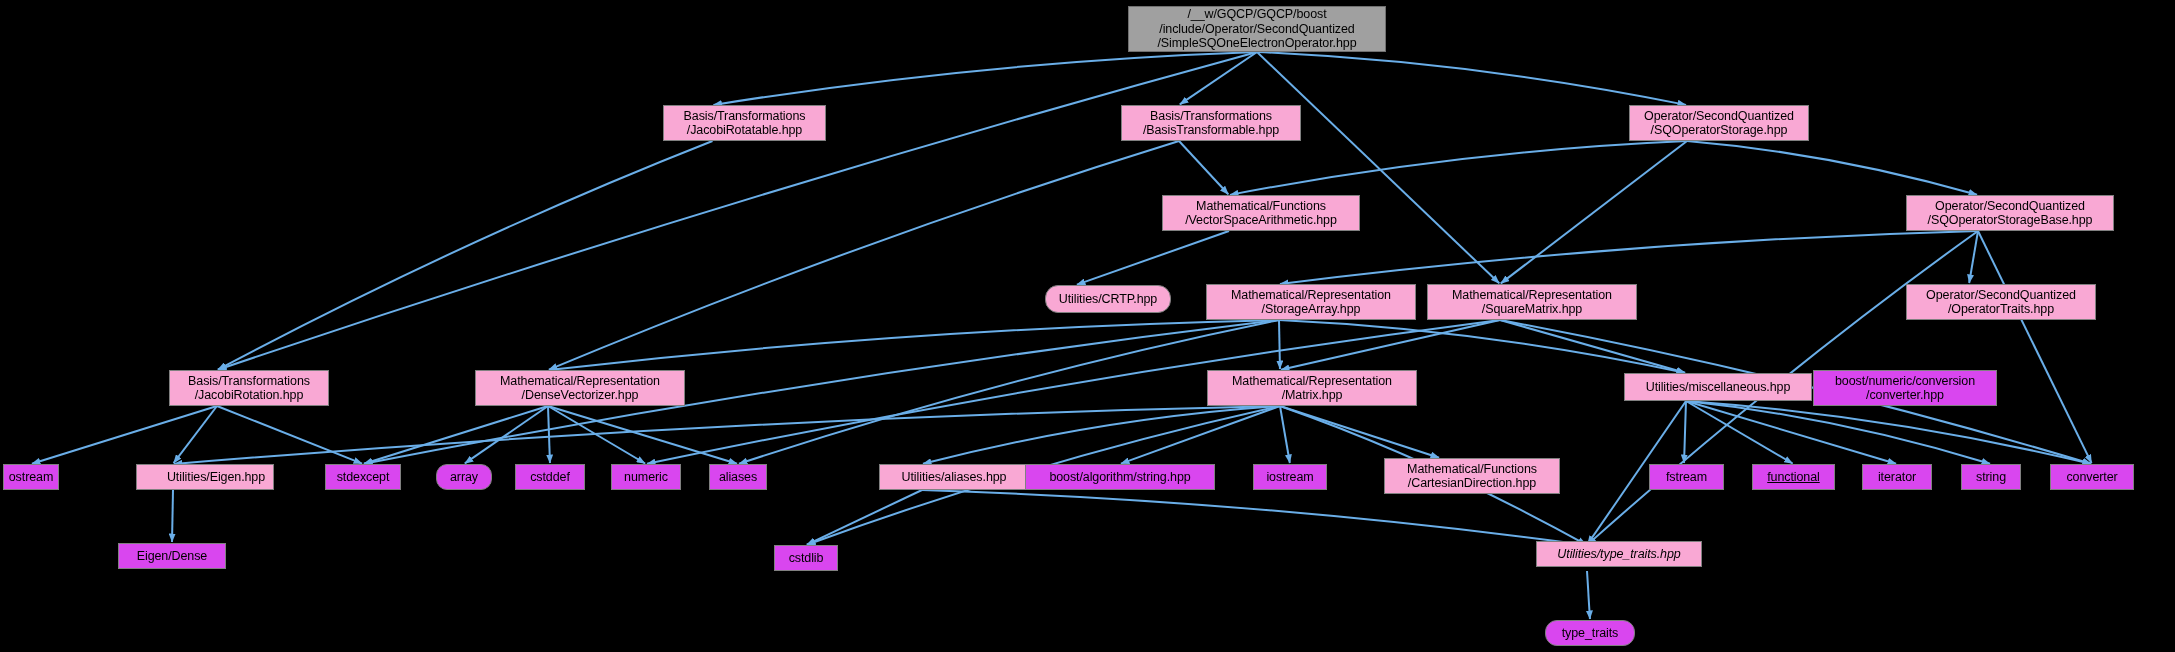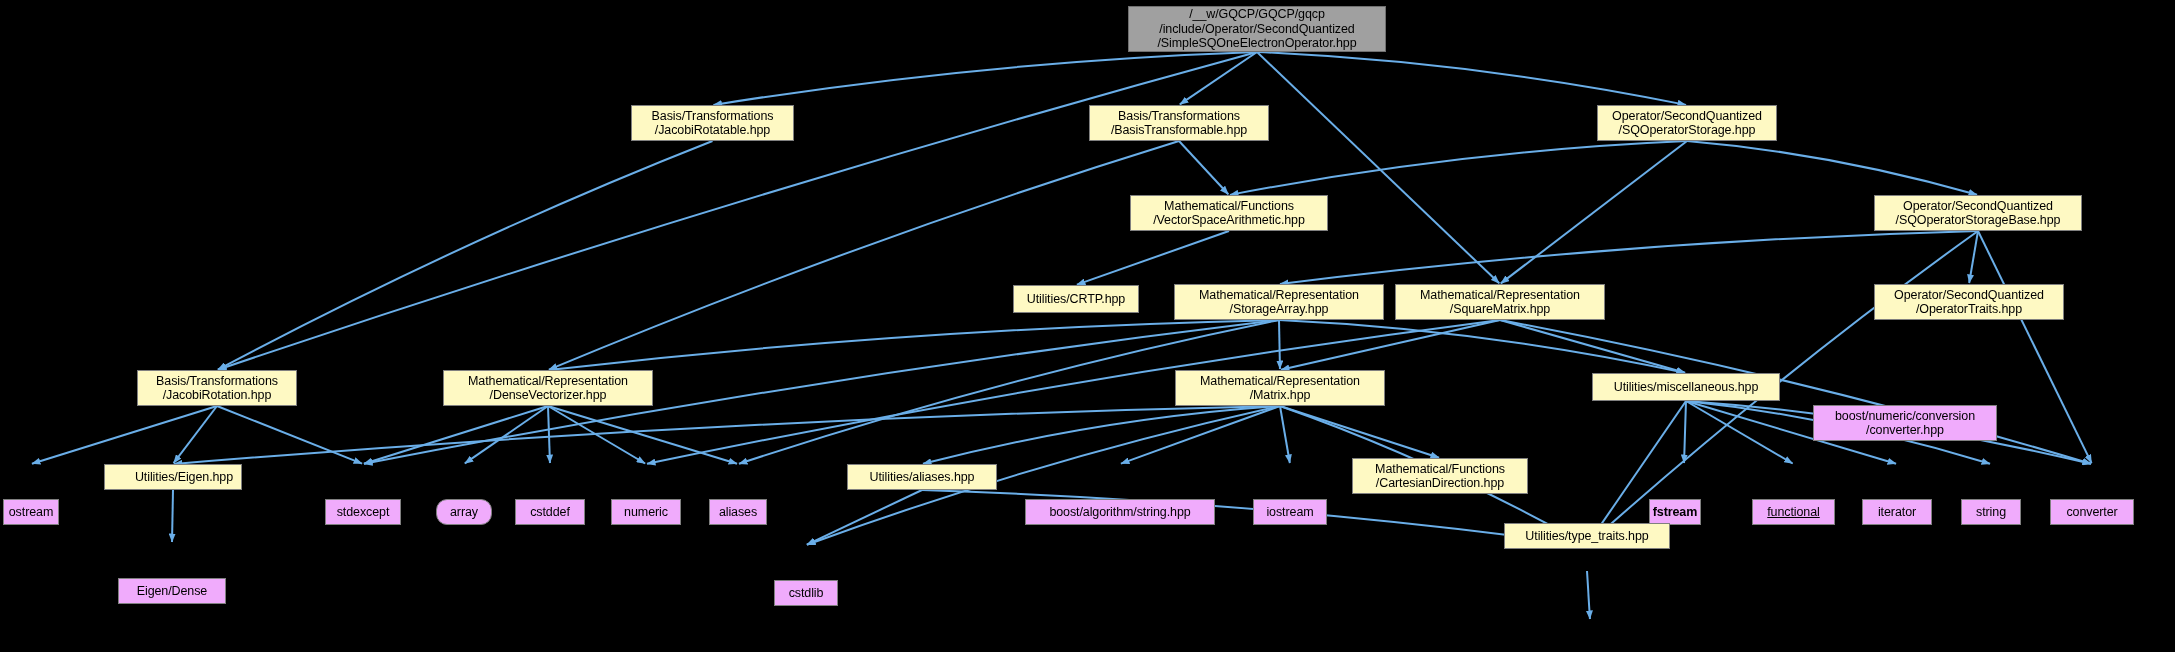--- a/index.html
+++ b/index.html
@@ -29,22 +29,22 @@
     display: flex;
     align-items: center;
     justify-content: center;
     text-align: center;
     color: #000000;
     font-size: 12.5px;
     line-height: 14.5px;
     white-space: pre;
     letter-spacing: -0.1px;
   }
-  .node.fill-white { background: #fef9c3; }
-  .node.fill-grey  { background: #f0abfc; margin-top: 35px; }
+  .node.fill-white { background: #f9a8d4; margin-left: 32px; }
+  .node.fill-grey  { background: #d946ef; }
   .node.root {
     background: #a0a0a0;
     border: 1px solid #707070;
   }
 </style>
 </head>
 <body>
 
 <div id="graph-root">
   <svg id="edges" viewBox="0 0 2175 652" xmlns="http://www.w3.org/2000/svg">
@@ -101,36 +101,36 @@
         <path d="M 1686 401 Q 1888.5059130483205 415.4233313350842 2091.011826096641 463.8466626701684" marker-end="url(#arrow)"></path>
         <path d="M 1686 401 Q 1636.7832644114435 472.5879790379003 1587.566528822887 544.1759580758006" marker-end="url(#arrow)"></path>
         <path d="M 173 490 Q 172.5094322834738 516.0000889758883 172.01886456694763 542.0001779517764" marker-end="url(#arrow)"></path>
         <path d="M 922 490 Q 864.4517895838158 517.2857894214667 806.9035791676315 544.5715788429334" marker-end="url(#arrow)"></path>
         <path d="M 922 490 Q 1254.0017013786874 500.4587873320719 1586.0034027573745 544.9175746641438" marker-end="url(#arrow)"></path>
         <path d="M 1587 571 Q 1588.4694449683602 595.0009344832174 1589.9388899367204 619.0018689664348" marker-end="url(#arrow)"></path>
       </g>
   </svg>
 
   <div id="node-layer">
-      <div class="node root" id="node-root" style="left: 1128px; top: 6px; width: 258px; height: 46px;">/__w/GQCP/GQCP/gqcp
+      <div class="node root" id="node-root" style="left: 1128px; top: 6px; width: 258px; height: 46px;">/__w/GQCP/GQCP/boost
 /include/Operator/SecondQuantized
 /SimpleSQOneElectronOperator.hpp</div>
       <div class="node fill-white" id="node-jacobirotatable" style="left: 631px; top: 105px; width: 163px; height: 36px;">Basis/Transformations
 /JacobiRotatable.hpp</div>
       <div class="node fill-white" id="node-basistransformable" style="left: 1089px; top: 105px; width: 180px; height: 36px;">Basis/Transformations
 /BasisTransformable.hpp</div>
       <div class="node fill-white" id="node-sqoperatorstorage" style="left: 1597px; top: 105px; width: 180px; height: 36px;">Operator/SecondQuantized
 /SQOperatorStorage.hpp</div>
       <div class="node fill-white" id="node-sqoperatorstoragebase" style="left: 1874px; top: 195px; width: 208px; height: 36px;">Operator/SecondQuantized
 /SQOperatorStorageBase.hpp</div>
       <div class="node fill-white" id="node-vectorspacearithmetic" style="left: 1130px; top: 195px; width: 198px; height: 36px;">Mathematical/Functions
 /VectorSpaceArithmetic.hpp</div>
       <div class="node fill-white" id="node-operatortraits" style="left: 1874px; top: 284px; width: 190px; height: 36px;">Operator/SecondQuantized
 /OperatorTraits.hpp</div>
-      <div class="node fill-white" id="node-crtp" style="left: 1013px; top: 285px; width: 126px; height: 28px;">Utilities/CRTP.hpp</div>
+      <div class="node fill-white" id="node-crtp" style="left: 1013px; top: 285px; width: 126px; height: 28px; border-radius: 13px;">Utilities/CRTP.hpp</div>
       <div class="node fill-white" id="node-storagearray" style="left: 1174px; top: 284px; width: 210px; height: 36px;">Mathematical/Representation
 /StorageArray.hpp</div>
       <div class="node fill-white" id="node-squarematrix" style="left: 1395px; top: 284px; width: 210px; height: 36px;">Mathematical/Representation
 /SquareMatrix.hpp</div>
       <div class="node fill-white" id="node-jacobirotation" style="left: 137px; top: 370px; width: 160px; height: 36px;">Basis/Transformations
 /JacobiRotation.hpp</div>
       <div class="node fill-white" id="node-densevectorizer" style="left: 443px; top: 370px; width: 210px; height: 36px;">Mathematical/Representation
 /DenseVectorizer.hpp</div>
       <div class="node fill-white" id="node-matrix" style="left: 1175px; top: 370px; width: 210px; height: 36px;">Mathematical/Representation
 /Matrix.hpp</div>
@@ -142,24 +142,24 @@
       <div class="node fill-grey" id="node-stdexcept" style="left: 325px; top: 464px; width: 76px; height: 26px;">stdexcept</div>
       <div class="node fill-grey" id="node-array" style="left: 436px; top: 464px; width: 56px; height: 26px; border-radius: 11px;">array</div>
       <div class="node fill-grey" id="node-cstddef" style="left: 515px; top: 464px; width: 70px; height: 26px;">cstddef</div>
       <div class="node fill-grey" id="node-numeric" style="left: 611px; top: 464px; width: 70px; height: 26px;">numeric</div>
       <div class="node fill-grey" id="node-vector" style="left: 709px; top: 464px; width: 58px; height: 26px;">aliases</div>
       <div class="node fill-white" id="node-aliases" style="left: 847px; top: 464px; width: 150px; height: 26px;">Utilities/aliases.hpp</div>
       <div class="node fill-grey" id="node-boostalgo" style="left: 1025px; top: 464px; width: 190px; height: 26px;">boost/algorithm/string.hpp</div>
       <div class="node fill-grey" id="node-iostream" style="left: 1253px; top: 464px; width: 74px; height: 26px;">iostream</div>
       <div class="node fill-white" id="node-cartesiandirection" style="left: 1352px; top: 458px; width: 176px; height: 36px;">Mathematical/Functions
 /CartesianDirection.hpp</div>
-      <div class="node fill-grey" id="node-fstream" style="left: 1649px; top: 464px; width: 52px; height: 26px; font-weight: bold;">fstream</div>
+      <div class="node fill-grey" id="node-fstream" style="left: 1649px; top: 464px; width: 75px; height: 26px;">fstream</div>
       <div class="node fill-grey" id="node-functional" style="left: 1752px; top: 464px; width: 83px; height: 26px; text-decoration: underline;">functional</div>
       <div class="node fill-grey" id="node-iterator" style="left: 1862px; top: 464px; width: 70px; height: 26px;">iterator</div>
       <div class="node fill-grey" id="node-string" style="left: 1961px; top: 464px; width: 60px; height: 26px;">string</div>
       <div class="node fill-grey" id="node-algorithm" style="left: 2050px; top: 464px; width: 84px; height: 26px;">converter</div>
       <div class="node fill-grey" id="node-cstdlib" style="left: 774px; top: 545px; width: 64px; height: 26px;">cstdlib</div>
-      <div class="node fill-white" id="node-typetraitshpp" style="left: 1504px; top: 523px; width: 166px; height: 26px;">Utilities/type_traits.hpp</div>
+      <div class="node fill-white" id="node-typetraitshpp" style="left: 1504px; top: 541px; width: 166px; height: 26px; font-style: italic;">Utilities/type_traits.hpp</div>
       <div class="node fill-grey" id="node-typetraits" style="left: 1545px; top: 620px; width: 90px; height: 26px; border-radius: 12px;">type_traits</div>
     </div>
 
   <div class="node fill-grey" id="node-eigendense" style="left:118px; top:543px; width:108px; height:26px;">Eigen/Dense</div>
 </div>
 
 </body></html>

